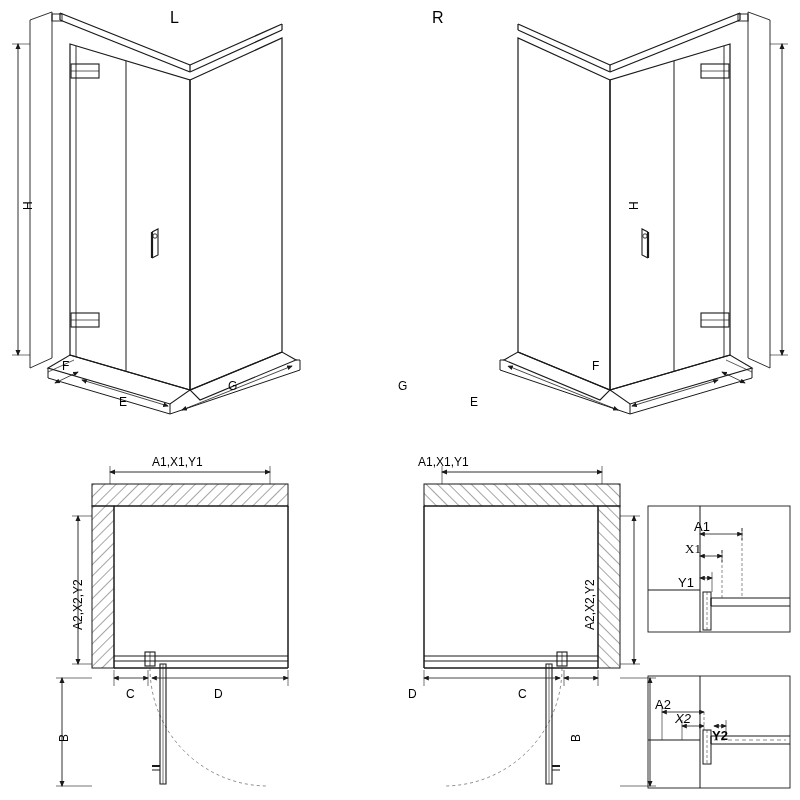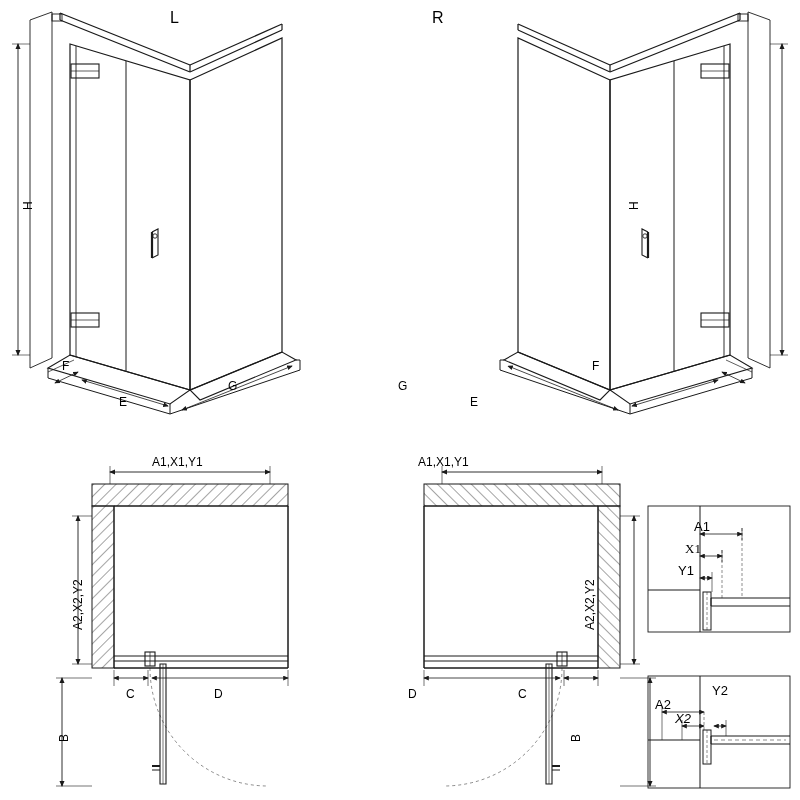--- a/index.html
+++ b/index.html
@@ -298,19 +298,19 @@
   <div class="lbl lbl-md" style="left:214px; top:688px;">D</div>
 
   <div class="lbl lbl-md" style="left:418px; top:456px;">A1,X1,Y1</div>
   <div class="lbl lbl-md rot90" style="left:584px; top:630px;">A2,X2,Y2</div>
   <div class="lbl lbl-md rot90" style="left:570px; top:742px;">B</div>
   <div class="lbl lbl-md" style="left:518px; top:688px;">C</div>
   <div class="lbl lbl-md" style="left:408px; top:688px;">D</div>
 
   <div class="lbl lbl-sm" style="left:694px; top:520px;">A1</div>
   <div class="lbl lbl-sm" style="left:685px; top:542px;font-family:Liberation Serif, serif;">X1</div>
-  <div class="lbl lbl-sm" style="left:678px; top:564px;text-align:right;">Y1</div>
+  <div class="lbl lbl-sm" style="left:678px; top:576px;text-align:right;">Y1</div>
 
   <div class="lbl lbl-sm" style="left:655px; top:698px;">A2</div>
   <div class="lbl lbl-sm" style="left:675px; top:712px;font-style:italic;">X2</div>
-  <div class="lbl lbl-sm" style="left:712px; top:684px;">Y2</div>
+  <div class="lbl lbl-sm" style="left:712px; top:729px;font-weight:bold;">Y2</div>
 
 </div>
 
 </body></html>

